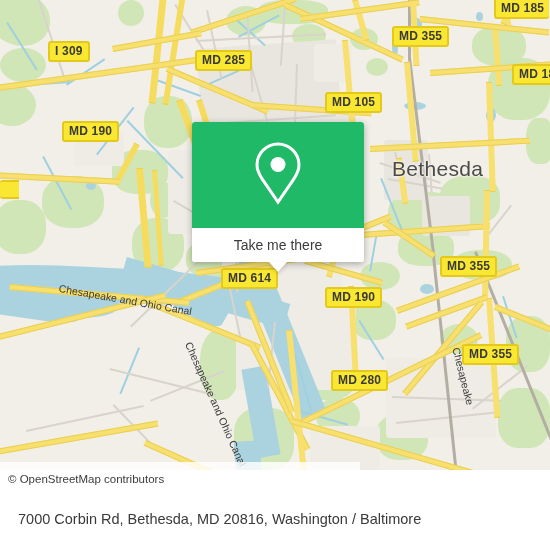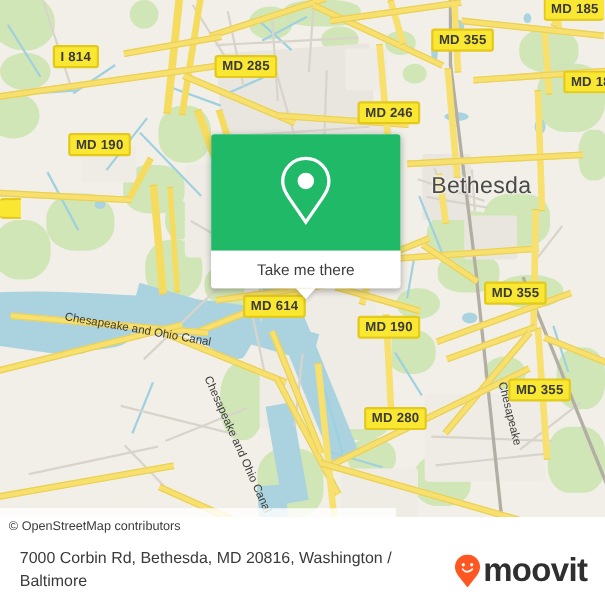--- a/index.html
+++ b/index.html
@@ -376,25 +376,25 @@
     <div class="road" style="left:348px;top:286px;width:6px;height:90px;transform:rotate(-3deg);transform-origin:50% 0;"></div>
     <div class="road" style="left:396px;top:308px;width:130px;height:6px;transform:rotate(-20deg);"></div>
 
     <div class="canal-label" style="left:60px;top:282px;transform:rotate(10deg);">Chesapeake and Ohio Canal</div>
     <div class="canal-label" style="left:194px;top:340px;transform:rotate(66deg);">Chesapeake and Ohio Canal</div>
     <div class="canal-label" style="left:462px;top:346px;transform:rotate(76deg);">Chesapeake</div>
 
     <div class="city-label" style="left:392px;top:157px;">Bethesda</div>
 
     <div id="shields">
-        <div class="shield" style="left: 48px; top: 41px;">I 814</div>
+        <div class="shield" style="left: 48px; top: 41px;">I 309</div>
         <div class="shield" style="left: 195px; top: 50px;">MD 285</div>
         <div class="shield" style="left: 392px; top: 26px;">MD 355</div>
         <div class="shield clip-r clip-t" style="left: 494px; top: 0px;">MD 185</div>
-        <div class="shield" style="left: 325px; top: 92px;">MD 246</div>
+        <div class="shield" style="left: 325px; top: 92px;">MD 105</div>
         <div class="shield clip-r" style="left: 512px; top: 64px;">MD 185</div>
         <div class="shield" style="left: 62px; top: 121px;">MD 190</div>
         <div class="shield blank clip-r clip-l" style="left: 0px; top: 180px;"></div>
         <div class="shield" style="left: 440px; top: 256px;">MD 355</div>
         <div class="shield" style="left: 221px; top: 268px;">MD 614</div>
         <div class="shield" style="left: 325px; top: 287px;">MD 190</div>
         <div class="shield" style="left: 462px; top: 344px;">MD 355</div>
         <div class="shield" style="left: 331px; top: 370px;">MD 280</div>
       </div>
 
@@ -411,26 +411,15 @@
       </span>
     </div>
     <div id="popup-cta">Take me there</div>
     <div id="popup-tail"></div>
   </div>
 
   <div id="attribution">© OpenStreetMap contributors</div>
 
   <div id="footer">
     <div id="footer-title">7000 Corbin Rd, Bethesda, MD 20816, Washington / Baltimore</div>
-    <div id="brand">
-      <span id="brand-pin">
-        <svg width="24" height="30" viewBox="0 0 24 30" aria-hidden="true">
-          <path d="M12 0C5.7 0 .6 5.1.6 11.4c0 2.9 1.3 5.5 3 8L12 30l8.4-10.6c1.7-2.5 3-5.1 3-8C23.4 5.1 18.3 0 12 0z" fill="#ff5722"></path>
-          <circle cx="8.2" cy="9.4" r="1.5" fill="#fff"></circle>
-          <circle cx="15.8" cy="9.4" r="1.5" fill="#fff"></circle>
-          <path d="M7.6 13.4c1.2 1.9 3.6 2.7 5.6 2.1 1.3-.4 2.4-1.2 3.2-2.1" stroke="#fff" stroke-width="1.6" fill="none" stroke-linecap="round"></path>
-        </svg>
-      </span>
-      <span id="brand-word">moovit</span>
-    </div>
   </div>
 
 </div>
 
 </body></html>

